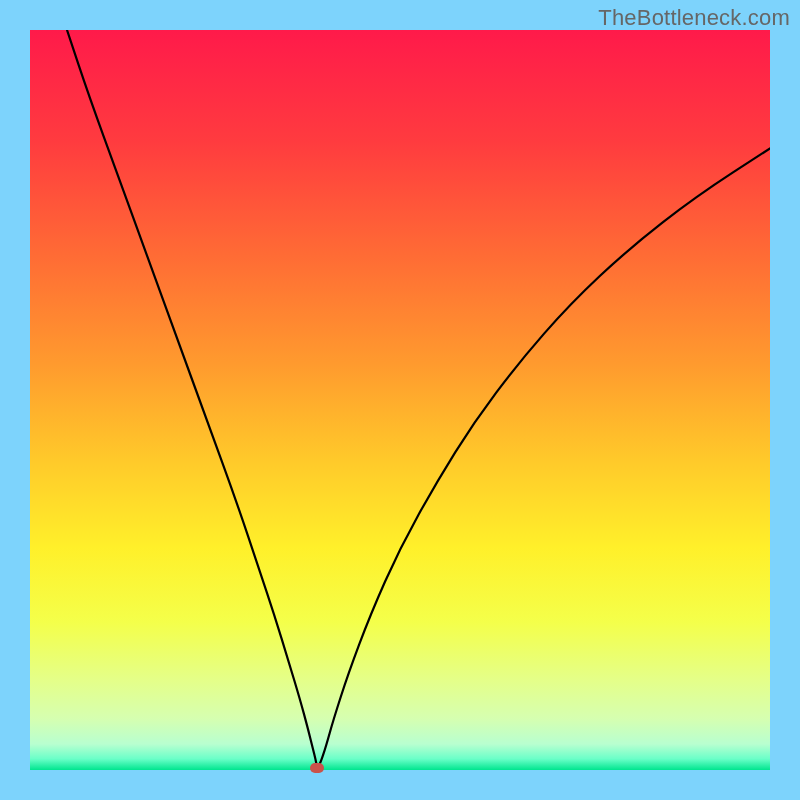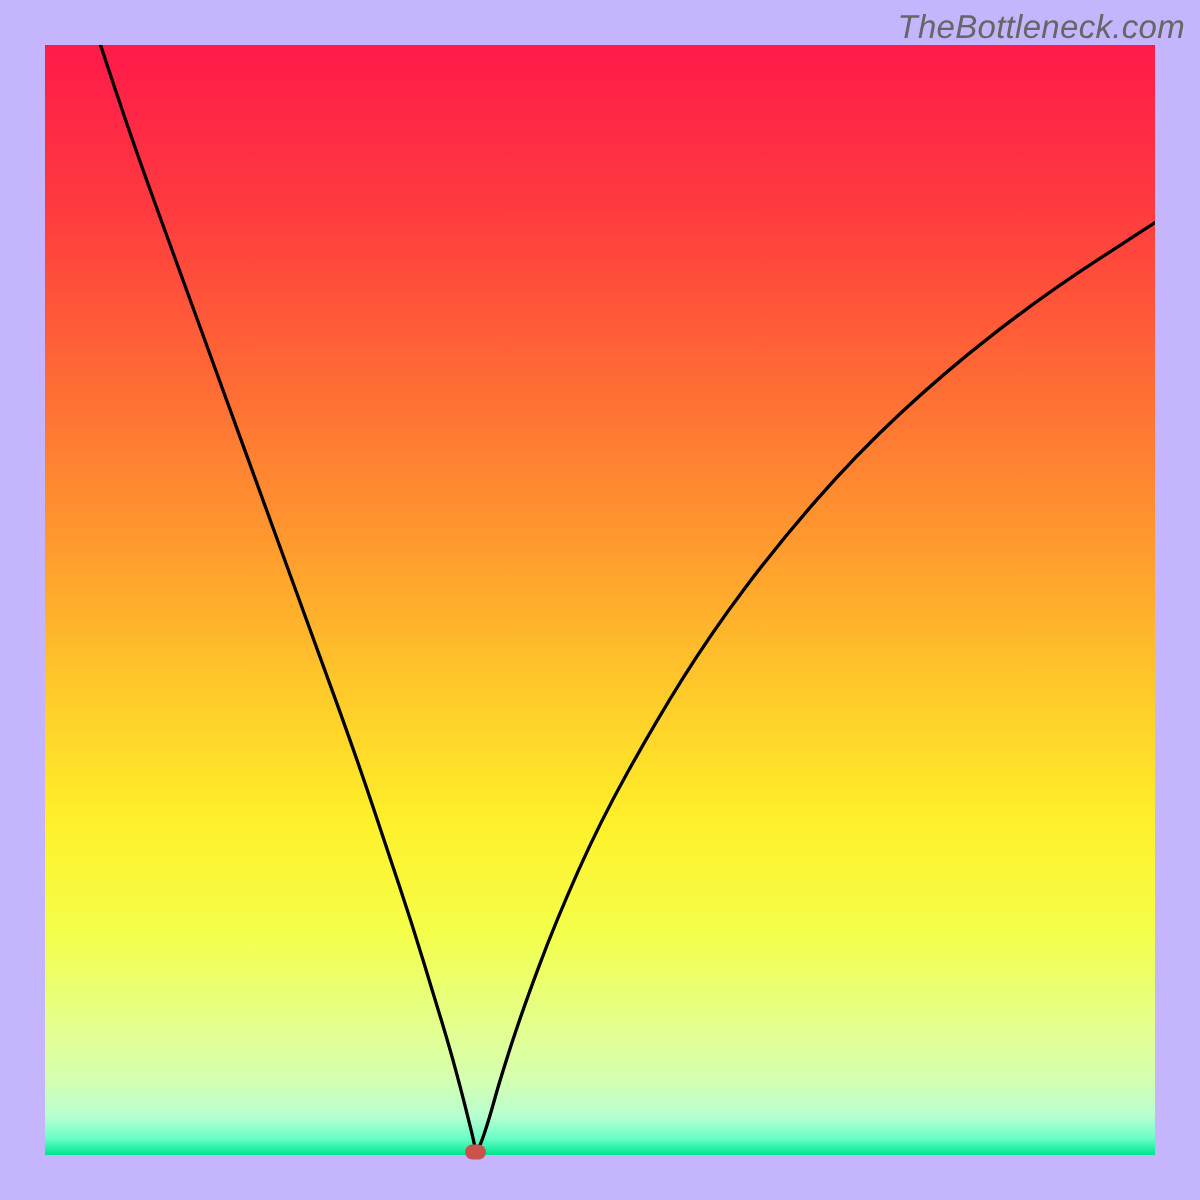--- a/index.html
+++ b/index.html
@@ -7,22 +7,21 @@
     padding: 0;
     width: 800px;
     height: 800px;
     background: #000;
     font-family: Arial, Helvetica, sans-serif;
   }
   .container {
     position: relative;
     width: 800px;
     height: 800px;
-    background: #c4b5fd;
-    font-style: italic;
+    background: #7dd3fc;
   }
   .watermark {
     position: absolute;
     top: 5px;
     right: 10px;
     color: #666;
     font-size: 22px;
     font-weight: 500;
     z-index: 10;
     letter-spacing: 0.2px;

